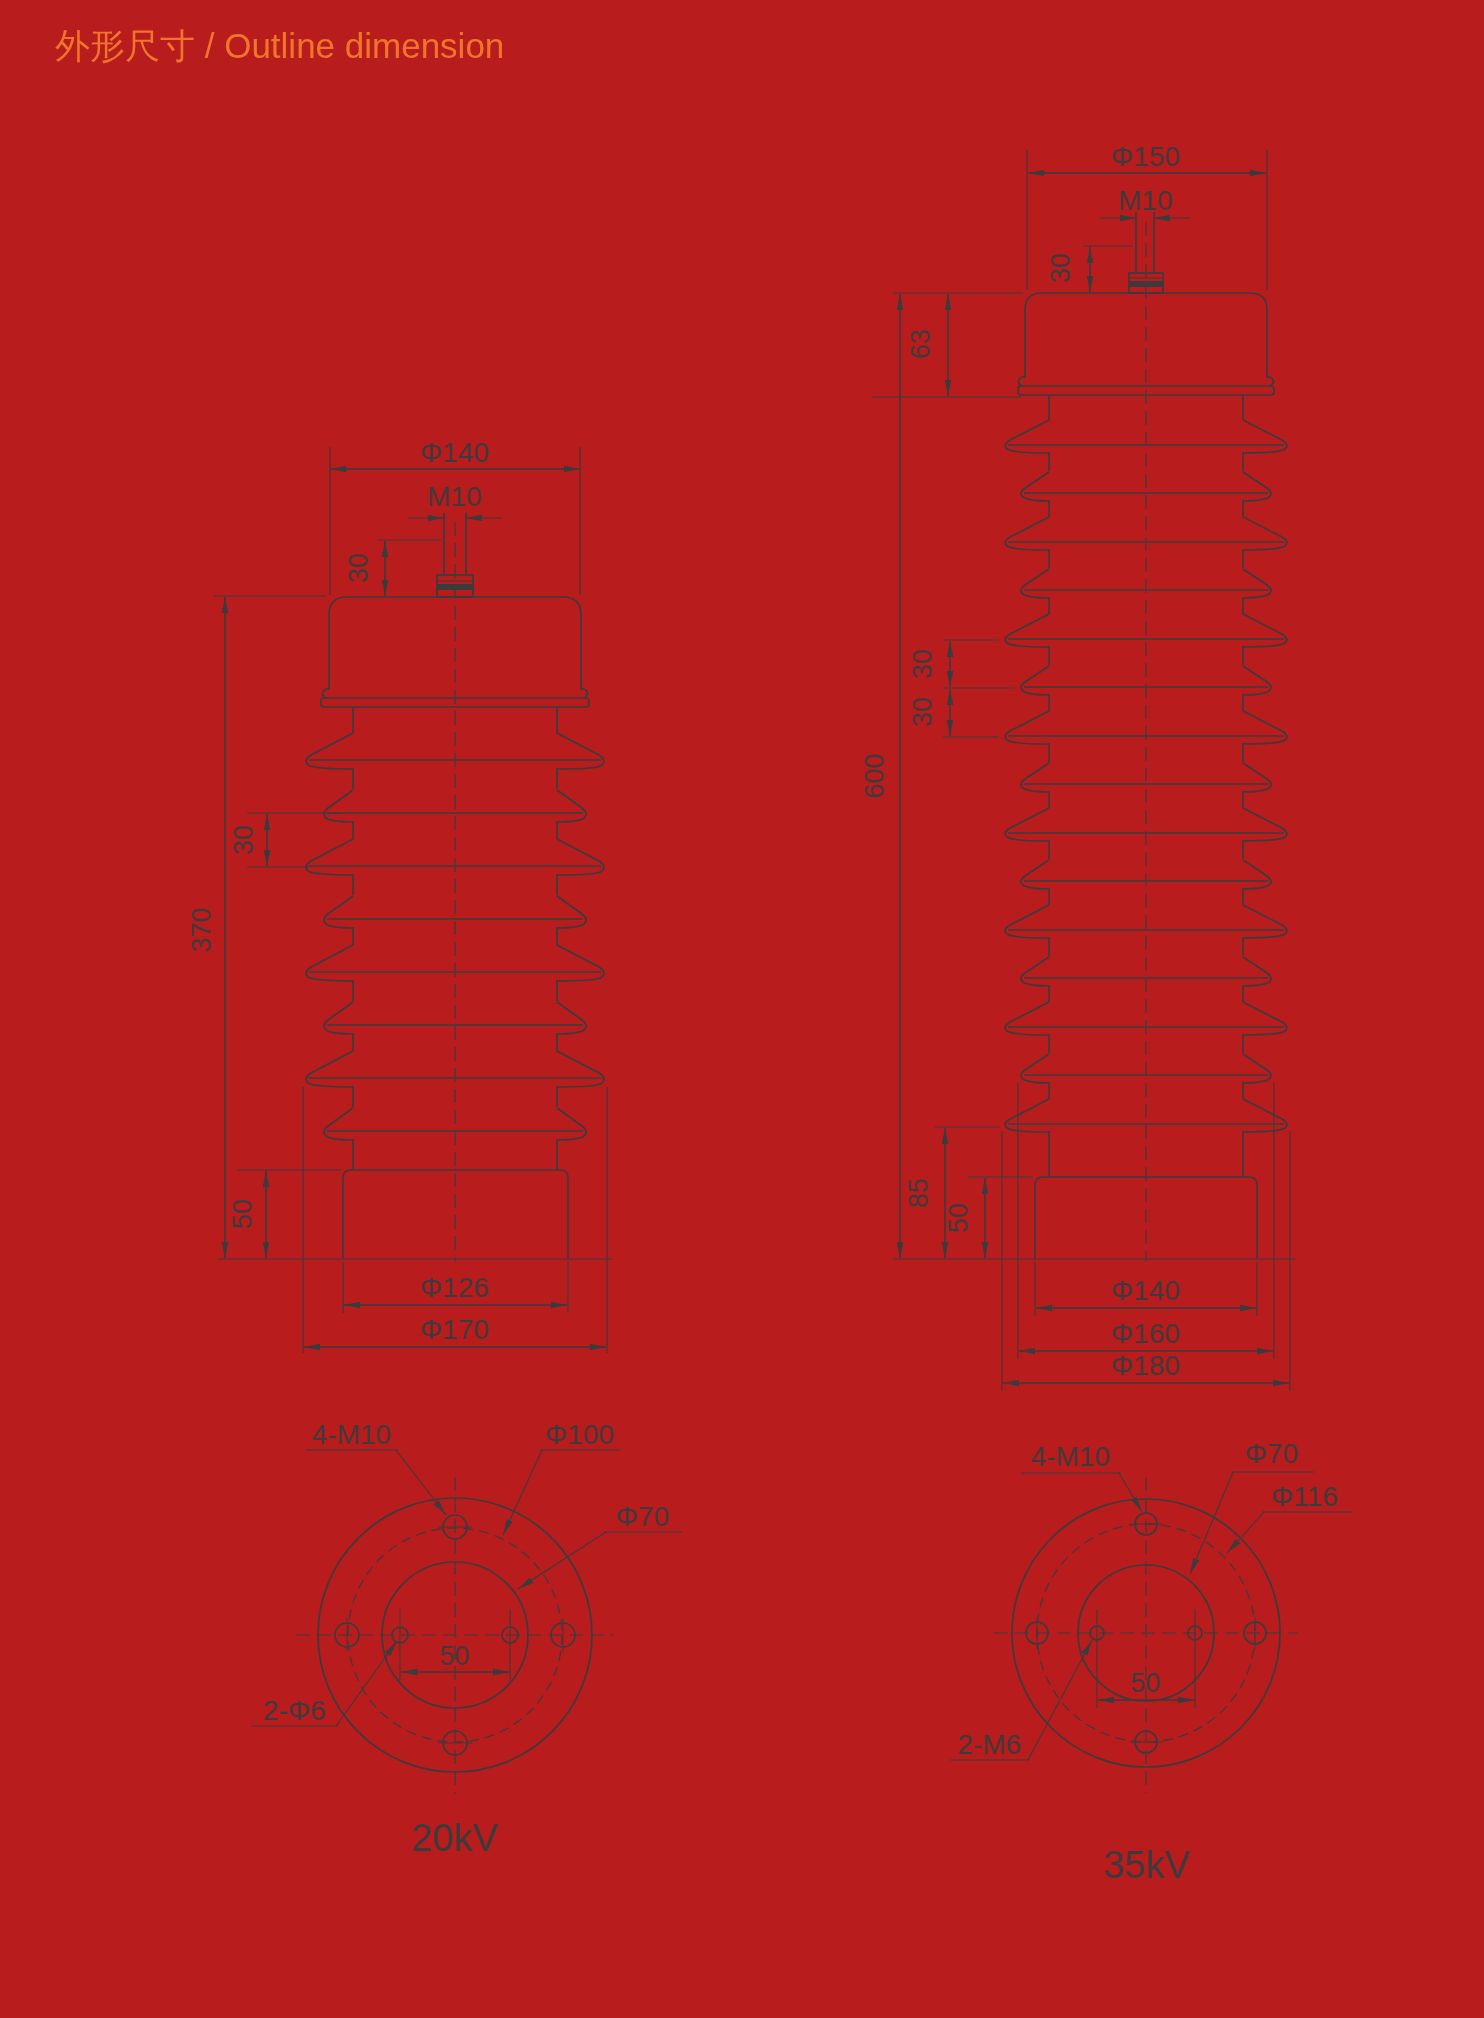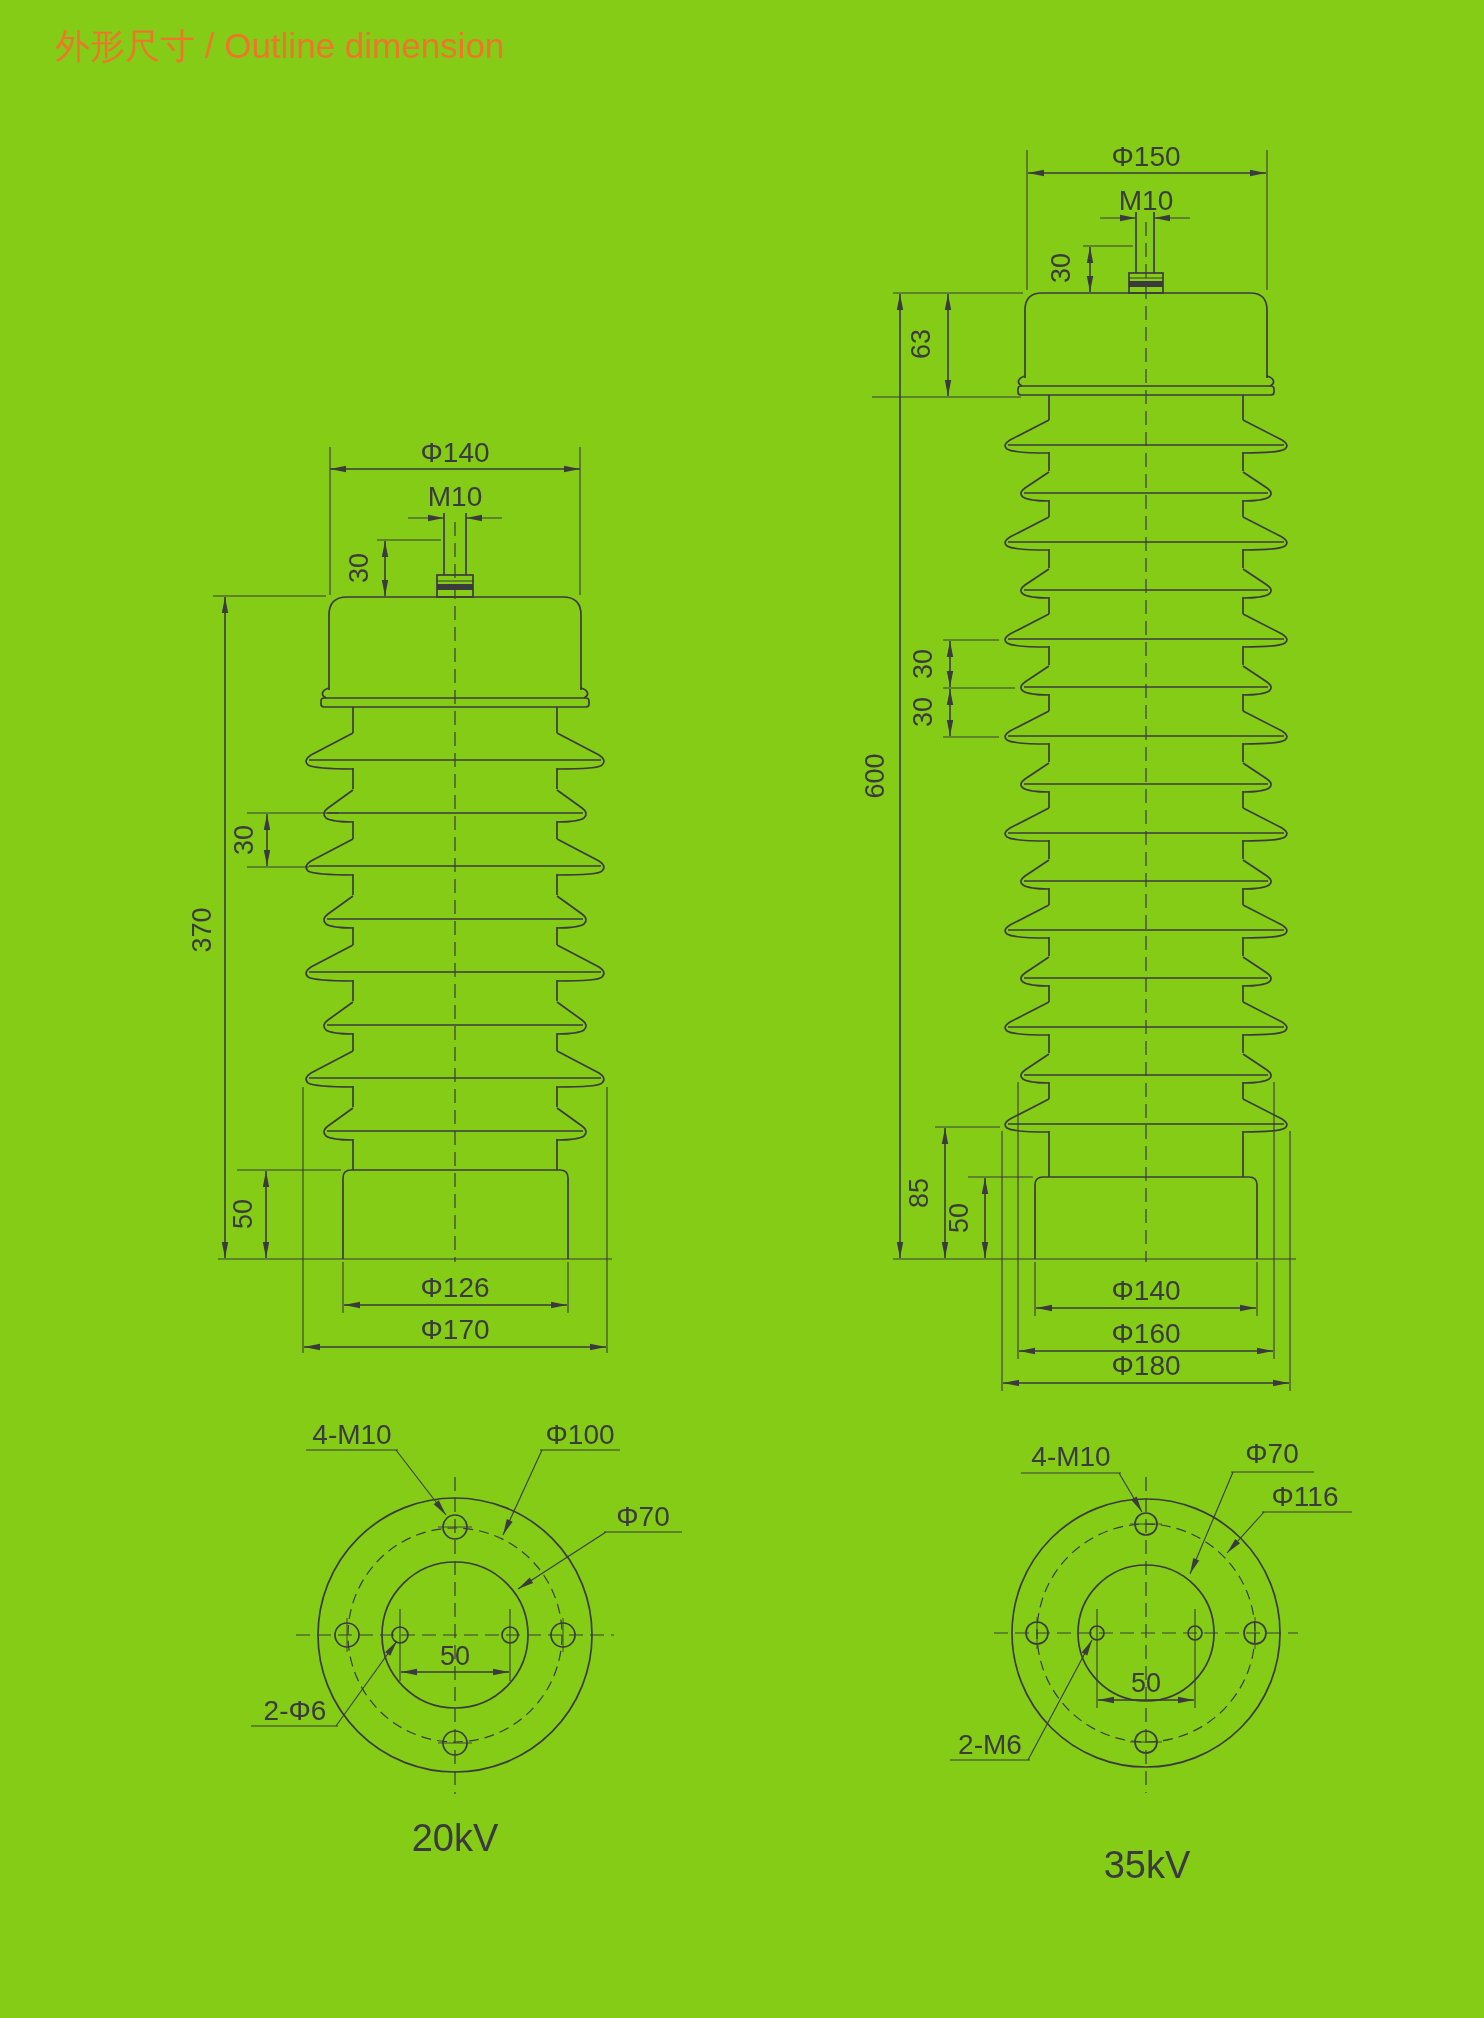--- a/index.html
+++ b/index.html
@@ -1,17 +1,17 @@
 <!DOCTYPE html>
 <html><head>
 <meta charset="utf-8">
 <style>
   html,body{margin:0;padding:0;background:#ffffff;}
   body{width:1484px;height:2018px;font-family:"Liberation Sans",sans-serif;}
-  #stage{position:relative;width:1484px;height:2018px;background:#84cc16;overflow:hidden;}
+  #stage{position:relative;width:1484px;height:2018px;background:#b91c1c;overflow:hidden;}
   svg{display:block;}
   svg .ln{fill:none;stroke:#3B3B3E;}
   svg .o{stroke-width:1.7;}
   svg .d{stroke-width:1.1;}
   svg .u{stroke-width:1.4;}
   svg .cl{stroke-width:1.2;stroke-dasharray:14 7;}
   svg .dc{stroke-width:1.2;stroke-dasharray:10 6;}
   svg .tk{stroke-width:0.9;}
   svg text{fill:#3B3B3E;stroke:none;font-family:"Liberation Sans",sans-serif;}
   svg text.dim{font-size:28px;}

